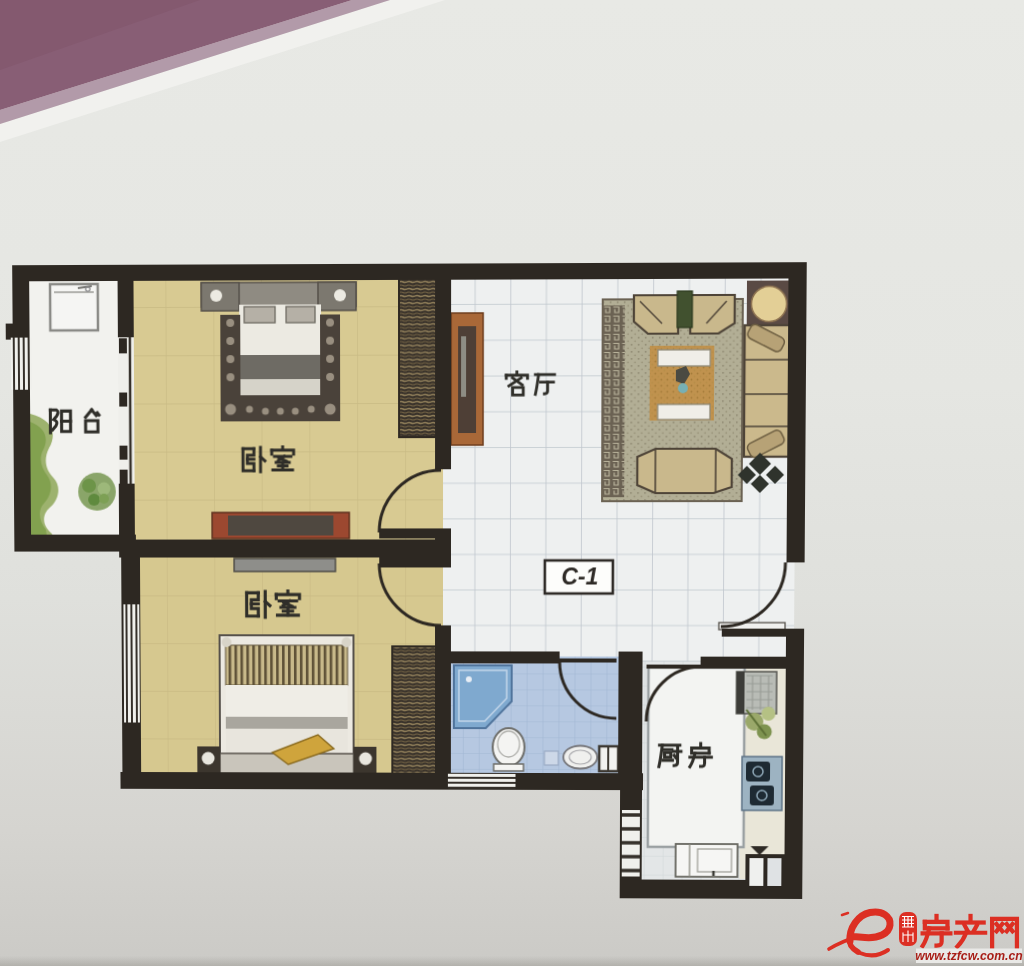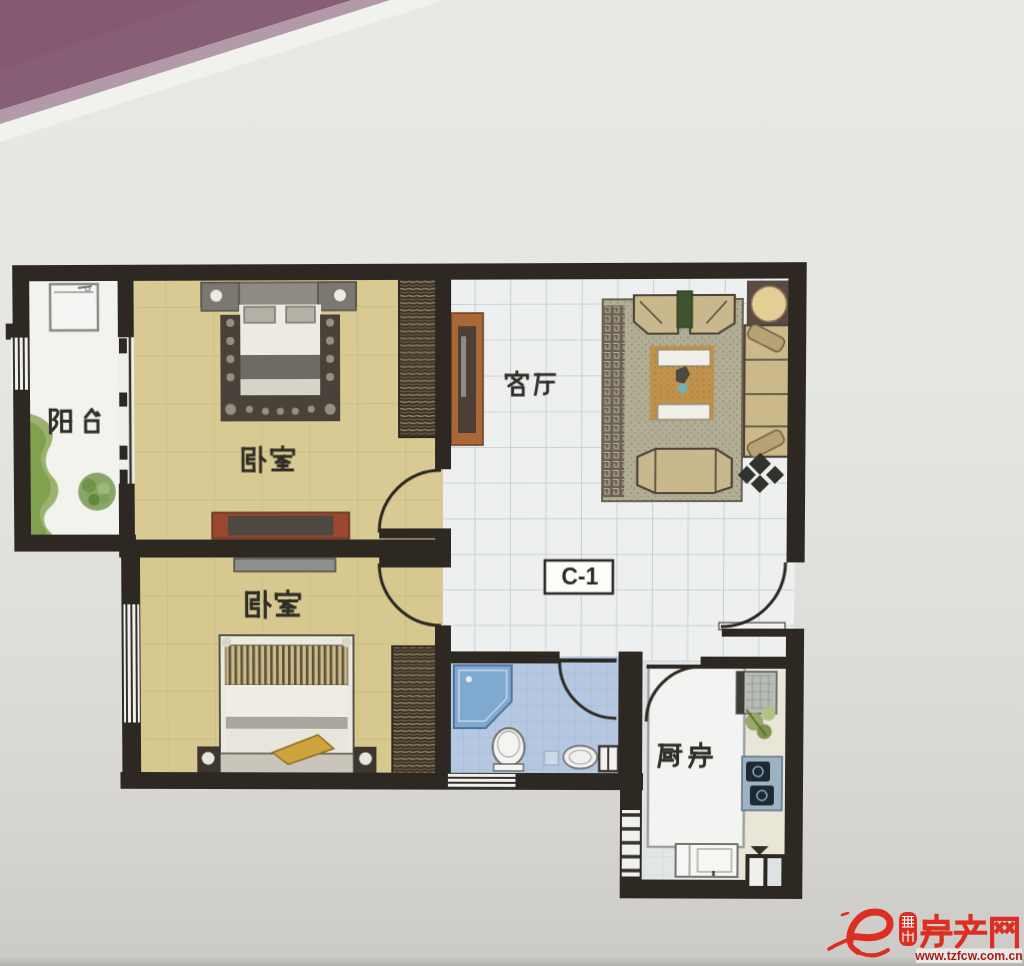--- a/index.html
+++ b/index.html
@@ -1,18 +1,18 @@
 <!DOCTYPE html>
 <html><head>
 <meta charset="utf-8">
 <style>
   html,body{margin:0;padding:0;}
   #stage{position:relative;width:1024px;height:966px;overflow:hidden;
     background:linear-gradient(180deg,#e8e9e5 0%,#e5e6e2 40%,#dfe0dc 62%,#d5d4d0 86%,#cbcac6 100%);
-    font-family:"Liberation Sans",sans-serif;}
+    font-family:"Liberation Sans",sans-serif;font-style:italic;}
   #warp{position:absolute;left:0;top:0;width:1024px;height:966px;
     transform-origin:0 0;
     transform:matrix3d(0.996934,-0.007150,0,-0.00001244, 0.008212,1.016739,0,0.00001920, 0,0,1,0, -1.916,-1.793,0,1);filter:blur(0.45px);}
   svg{position:absolute;left:0;top:0;display:block;}
 #bottomedge{position:absolute;left:0;top:956px;width:1024px;height:10px;background:linear-gradient(180deg,rgba(140,138,132,0),rgba(148,146,140,0.45));}
 </style>
 </head>
 <body>
 <div id="stage">
 <div id="bottomedge"></div>

